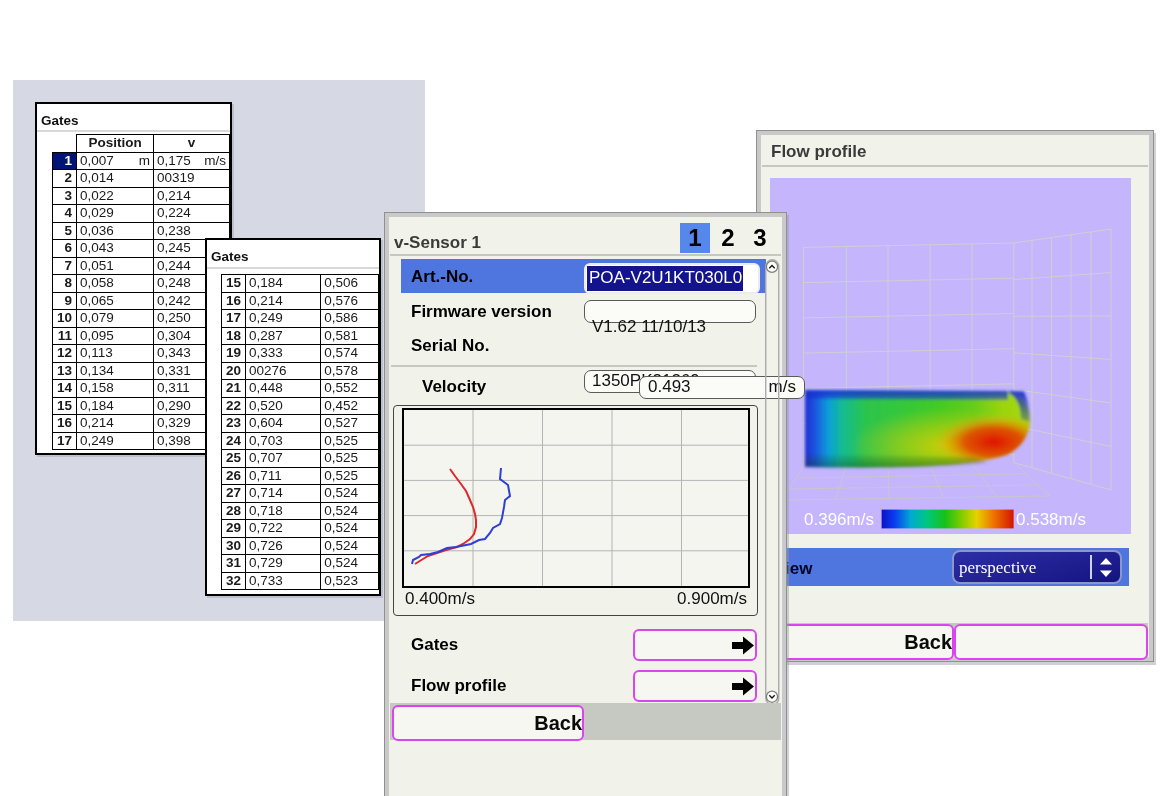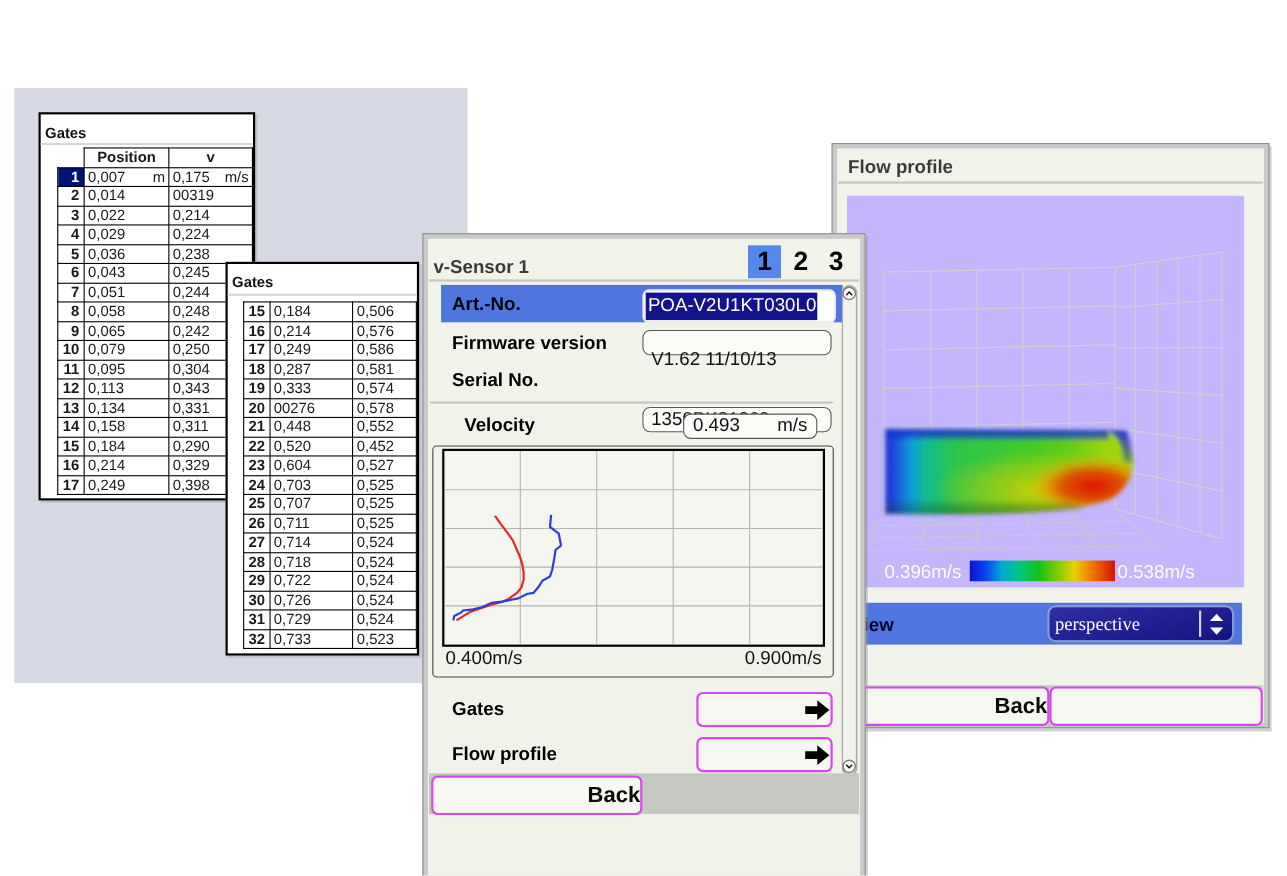--- a/index.html
+++ b/index.html
@@ -394,21 +394,21 @@
     <span style="position:absolute;left:7px;top:16px;">V1.62 11/10/13</span>
   </div>
 
   <div class="abs lbl" style="left:26px;top:123px;">Serial No.</div>
   <div class="fld" style="left:199px;top:121px;width:170px;height:21px;margin-top:36px;">
     <span style="position:absolute;left:7px;top:0px;">1350PK31269</span>
   </div>
   <div class="dsep abs" style="left:6px;width:366px;top:152px;"></div>
 
   <div class="abs lbl" style="left:26px;top:164px;margin-left:11px;">Velocity</div>
-  <div class="fld" style="left:236px;top:163px;width:120px;height:21px;">
+  <div class="fld" style="left:254px;top:163px;width:120px;height:21px;padding-left:44px;">
     <span style="position:absolute;left:8px;top:0px;">0.493</span>
     <span style="position:absolute;right:8px;top:0px;">m/s</span>
   </div>
 
   <div class="abs" id="graphbox" style="left:8px;top:192px;width:363px;height:209px;
        border:1.5px solid #444;border-radius:4px;">
     <div class="abs" id="plot" style="left:8px;top:2px;width:344px;height:176px;background:#f3f5ee;
          border:2px solid #000;">
       <svg width="344" height="176" style="position:absolute;left:0;top:0;">
         <line x1="69" y1="0" x2="69" y2="176" stroke="#b4b4b4" stroke-width="1"></line>

